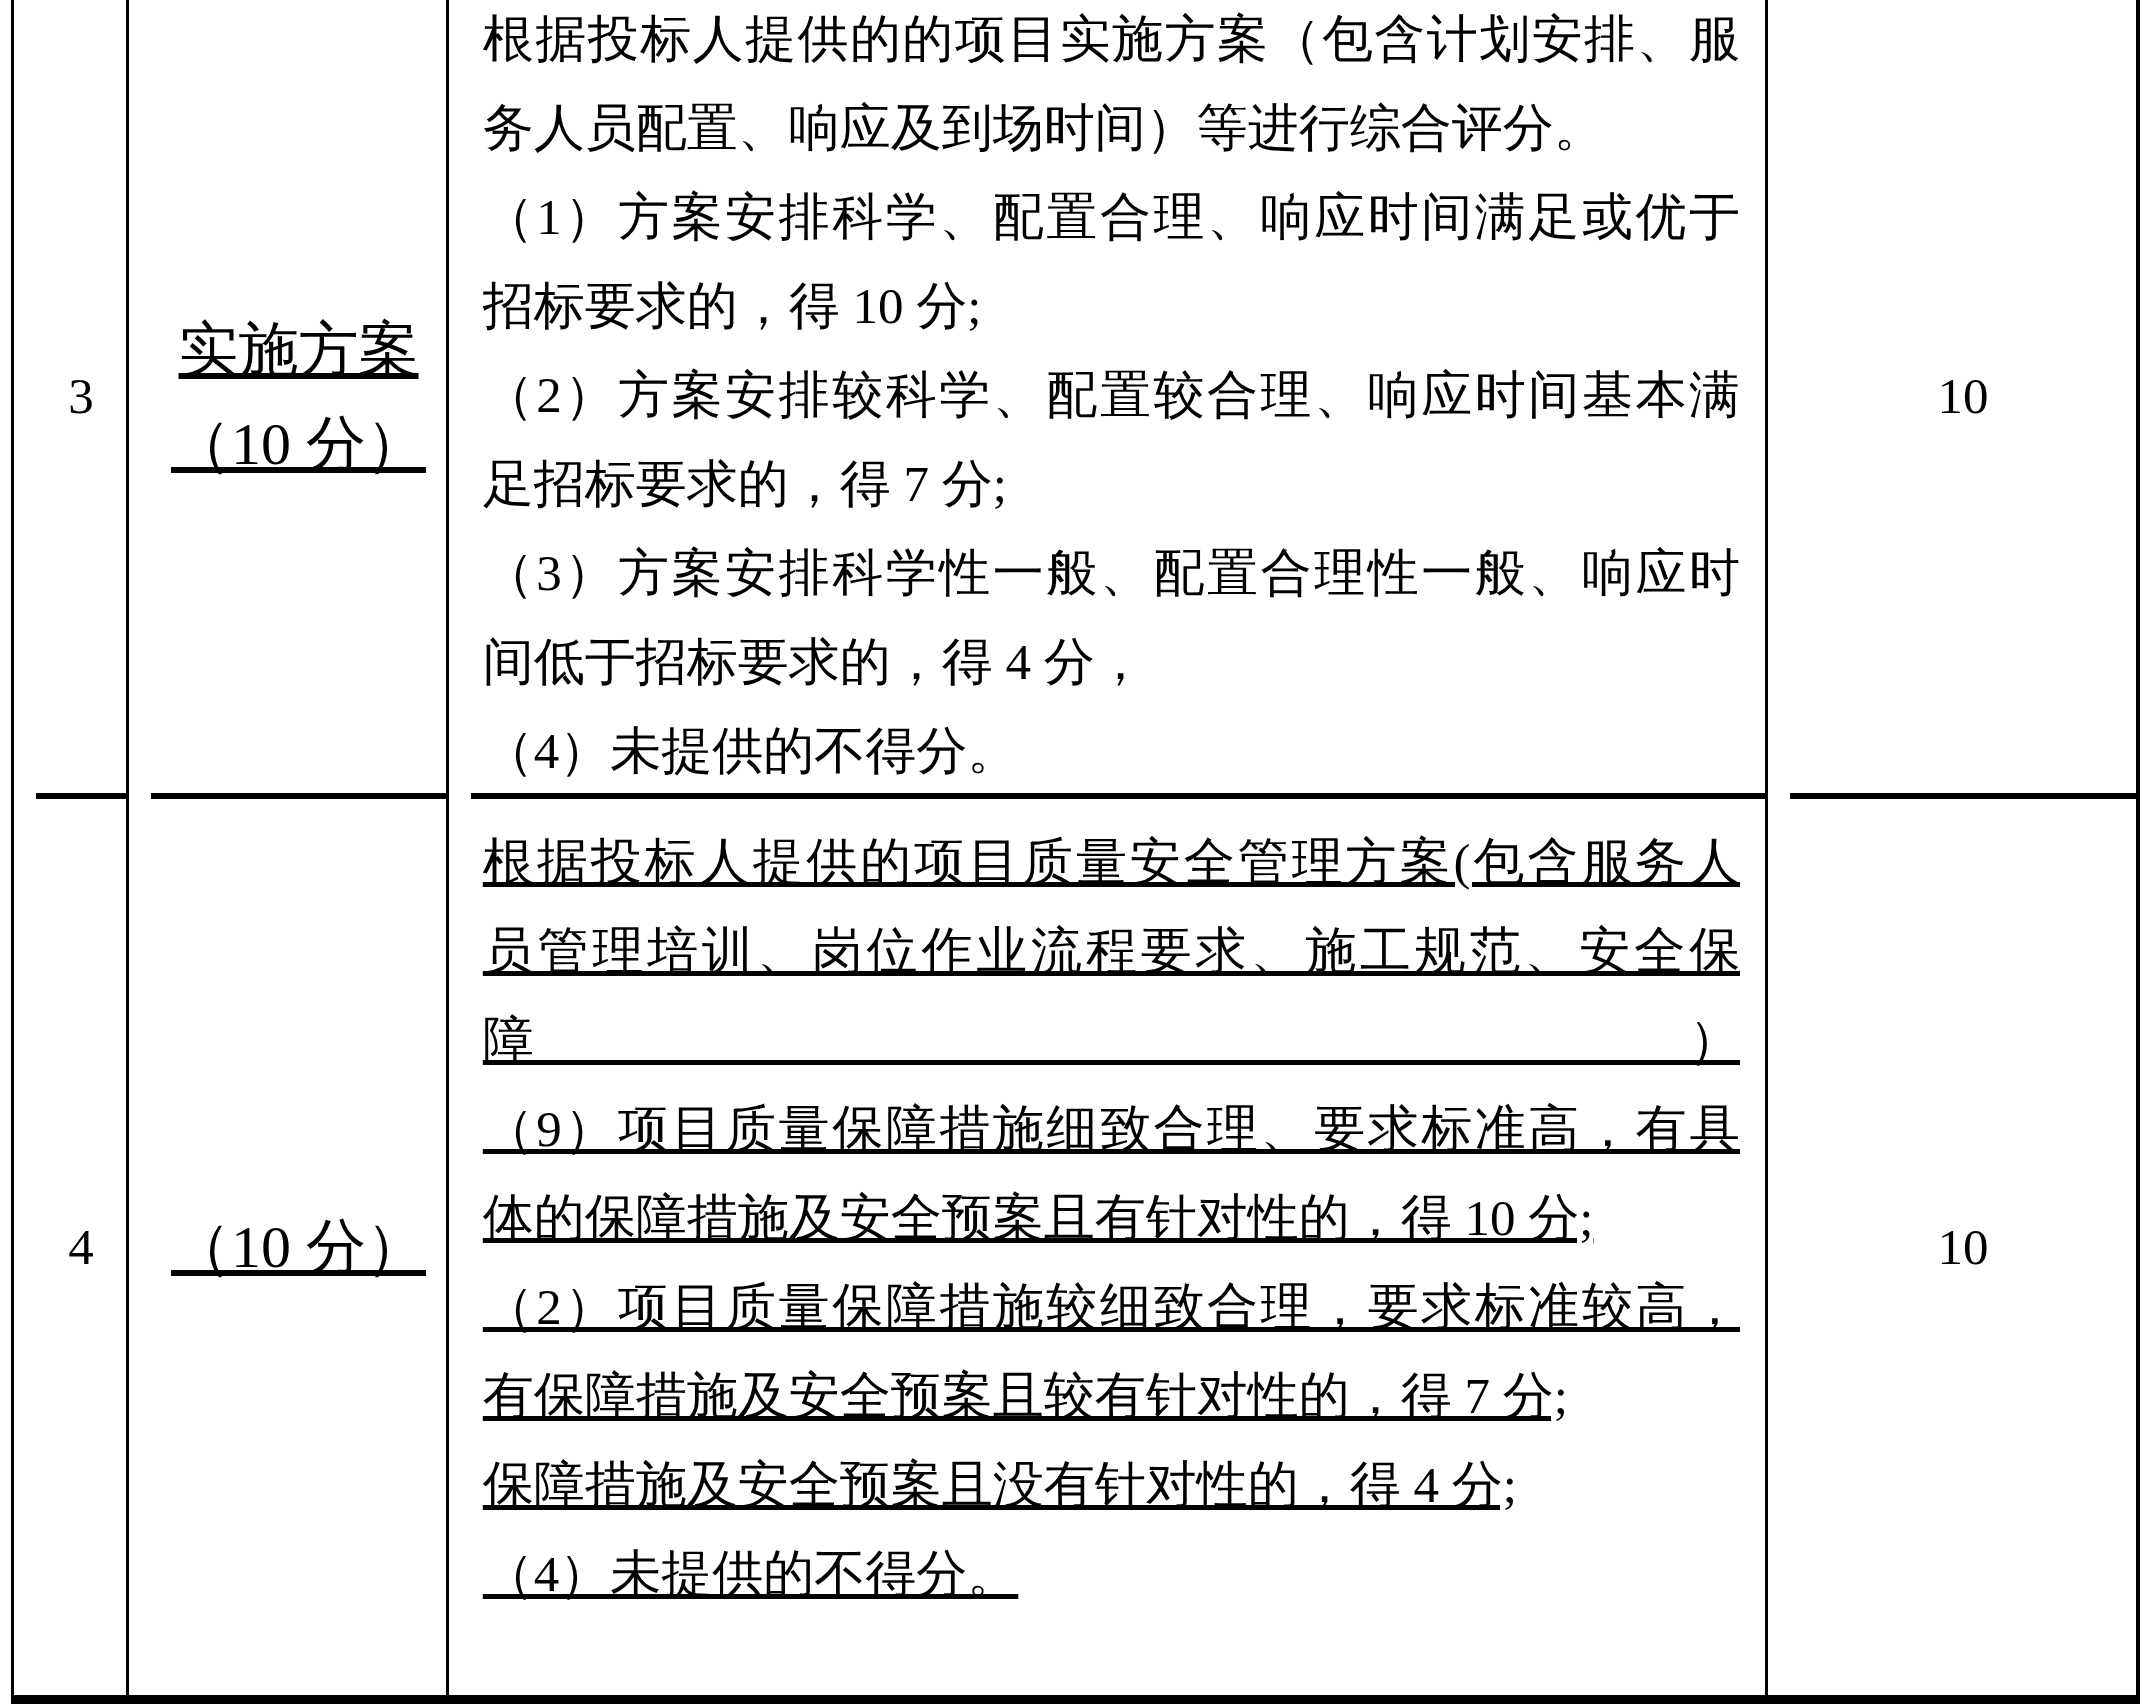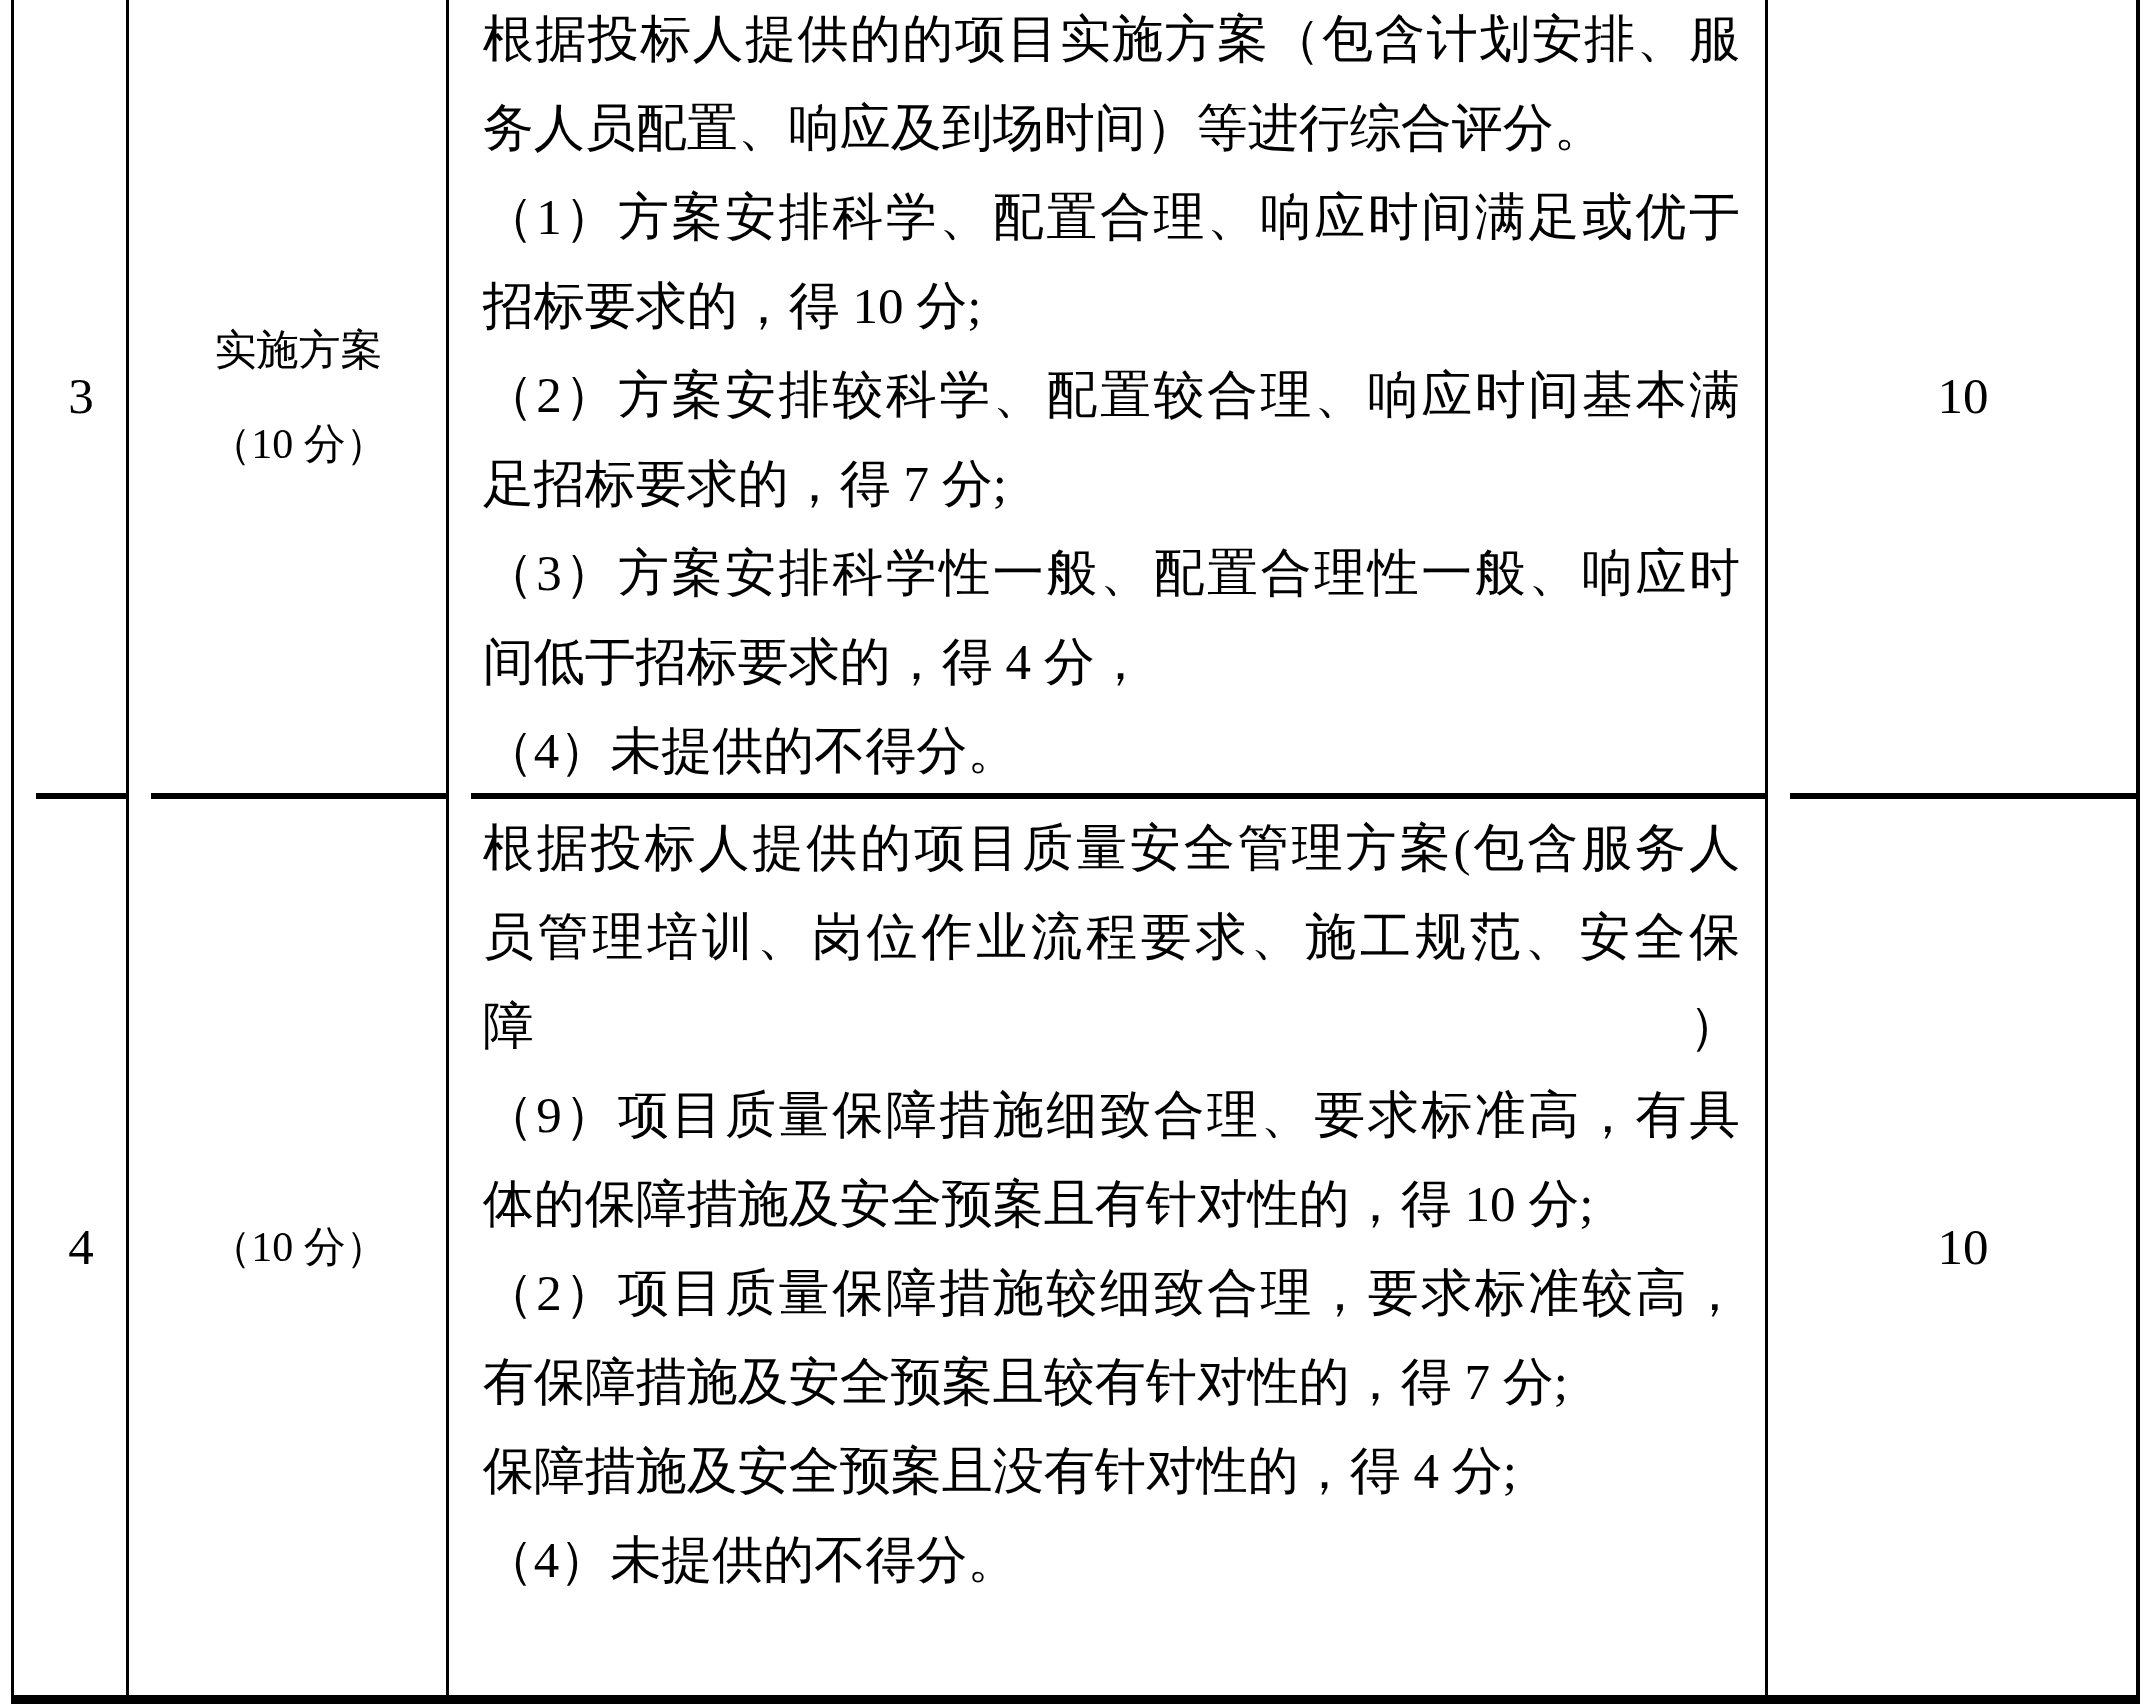--- a/index.html
+++ b/index.html
@@ -29,33 +29,33 @@
     margin-left:22px;
   }
   .last-col{border-right:none;}
   .row1{border-bottom:6.7px solid #000;}
   .c-no,.c-cat,.c-score{
     display:flex;flex-direction:column;
     align-items:center;justify-content:center;
     text-align:center;
   }
   .num{font-size:51px;line-height:51px;}
-  .cat-line{font-size:42px;line-height:94px;white-space:nowrap;}
+  .cat-line{font-size:60px;line-height:94px;white-space:nowrap;text-decoration:underline;}
   .c-desc{padding:0 25px 0 11.8px;}
   .desc-line{
     font-size:51px;line-height:89px;
     white-space:nowrap;
   }
   .desc-line.j{
     white-space:normal;
     text-align:justify;
     text-align-last:justify;
   }
   .row1 .desc{margin-top:-5px;}
-  .row2-desc-pad{padding-top:5px;}
+  .row2-desc-pad{padding-top:19px;text-decoration:underline;}
 </style>
 </head>
 <body>
 
 <div class="page">
   <div class="tbl">
 
     <div class="cell row1 c-no">
       <span class="num">3</span>
     </div>

